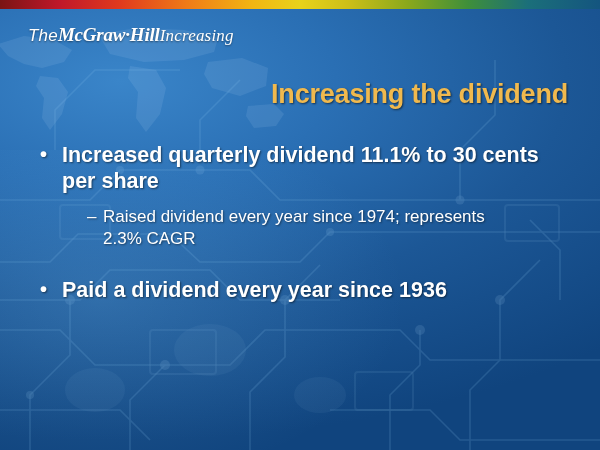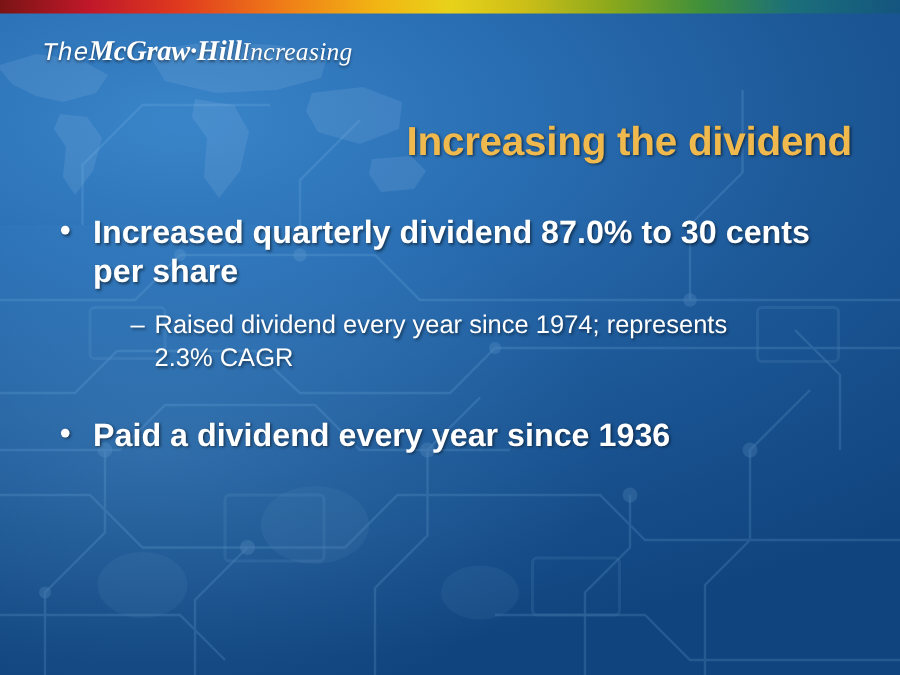--- a/index.html
+++ b/index.html
@@ -68,21 +68,21 @@
   
   .logo {
     position: absolute;
     left: 28px; top: 24px;
     white-space: nowrap;
     color: #ffffff;
     z-index: 6;
     text-shadow: 0 1px 2px rgba(0,0,0,0.45);
   }
   .logo .the {
-    font-family: Liberation Mono, monospace;
+    font-family: Liberation Sans, sans-serif;
     font-style: italic;
     font-size: 17px;
     font-weight: normal;
     letter-spacing: 0.2px;
     margin-top: 14px;
   }
   .logo .mcgraw {
     font-family: "Liberation Serif", serif;
     font-style: italic;
     font-weight: bold;
@@ -222,21 +222,21 @@
   <div class="logo">
     <span class="the">The</span><span class="mcgraw">McGraw·Hill</span><span class="companies">Increasing</span>
   </div>
 
   <div class="title">Increasing the dividend</div>
 
   <div class="body">
 
     <div class="bullet1">
       <span class="marker">•</span>
-      <span class="text">Increased quarterly dividend 87.0% to 30 cents per share</span>
+      <span class="text">Increased quarterly dividend 11.1% to 30 cents per share</span>
     </div>
 
     <div class="sub">
       <span class="marker">–</span>
       <span class="text">Raised dividend every year since 1974; represents 2.3% CAGR</span>
     </div>
 
     <div class="spacer"></div>
 
     <div class="bullet1">

